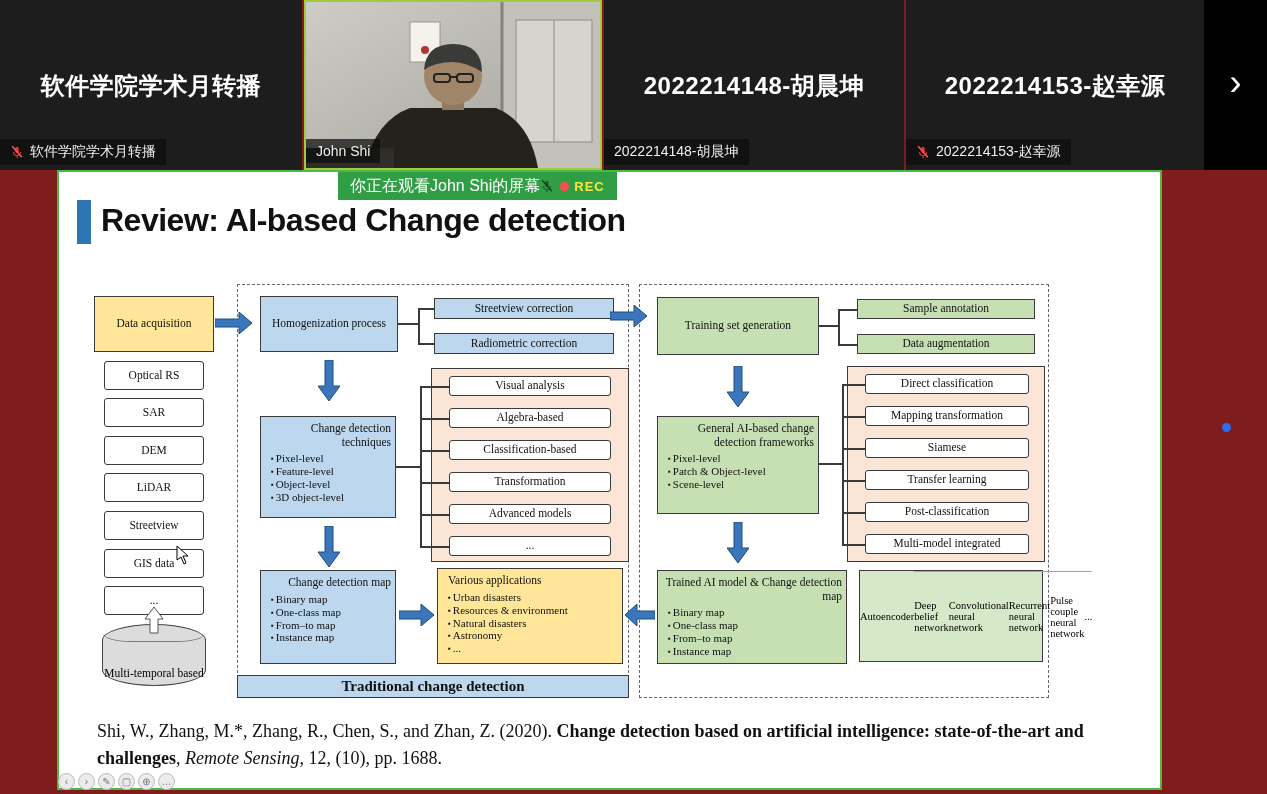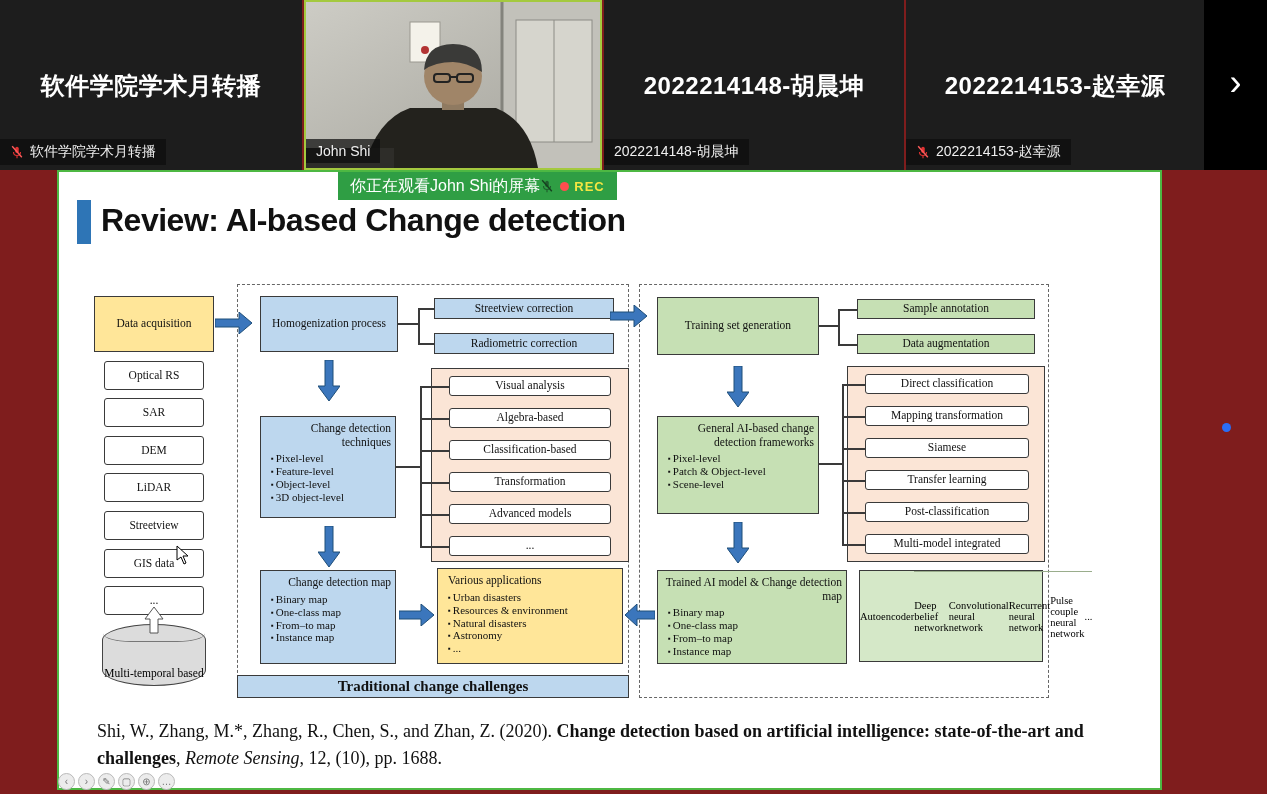--- a/index.html
+++ b/index.html
@@ -202,21 +202,21 @@
       <div class="bt" style="text-align:left;padding-left:4px">Various applications</div>
       <div class="bl">
         <div>Urban disasters</div>
         <div>Resources &amp; environment</div>
         <div>Natural disasters</div>
         <div>Astronomy</div>
         <div>...</div>
       </div>
     </div>
 
-    <div class="footerbar" style="left:178px;top:503px;width:392px;height:23px;background:#bdd7ee">Traditional change challenges</div>
+    <div class="footerbar" style="left:178px;top:503px;width:392px;height:23px;background:#bdd7ee">Traditional change detection</div>
 
     <div class="box green" style="left:598px;top:125px;width:162px;height:58px">Training set generation</div>
     <div class="box green" style="left:798px;top:127px;width:178px;height:20px">Sample annotation</div>
     <div class="box green" style="left:798px;top:162px;width:178px;height:20px">Data augmentation</div>
     <i class="line" style="left:760px;top:153px;width:19px;height:1.5px"></i>
     <i class="line" style="left:779px;top:137px;width:1.5px;height:36px"></i>
     <i class="line" style="left:779px;top:137px;width:19px;height:1.5px"></i>
     <i class="line" style="left:779px;top:172px;width:19px;height:1.5px"></i>
 
     <div class="box green bullet-card" style="left:598px;top:244px;width:162px;height:98px">

